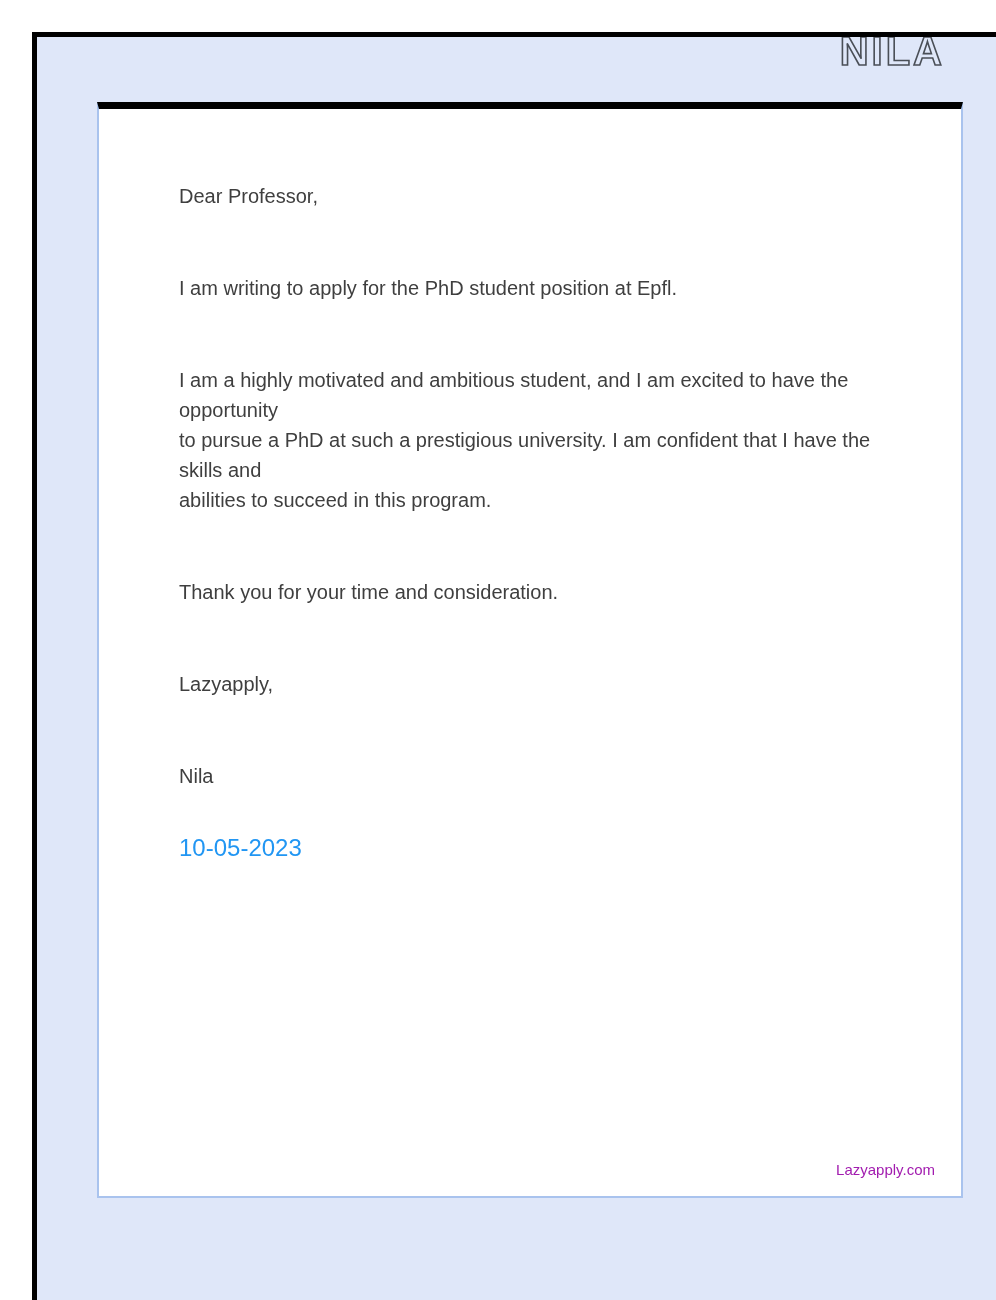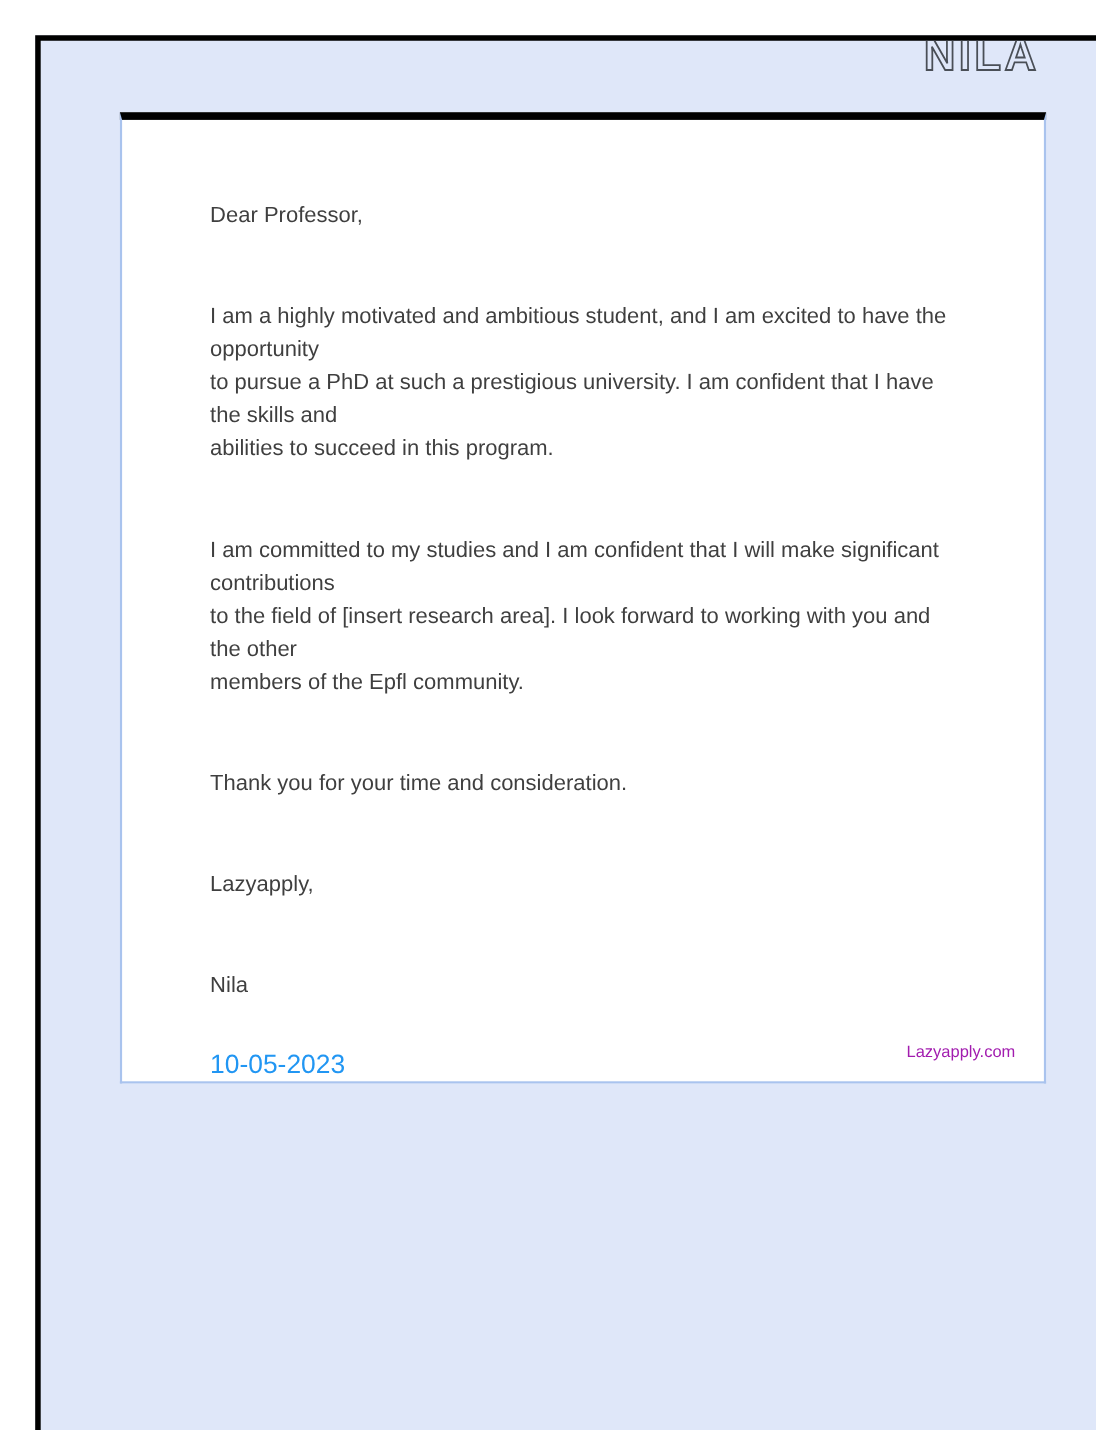--- a/index.html
+++ b/index.html
@@ -33,22 +33,22 @@
     font-weight: 600;
     line-height: 0.92;
     letter-spacing: 3px;
     color: rgba(255,255,255,0);
     -webkit-text-stroke: 1.6px #4a4f57;
     text-stroke: 1.6px #4a4f57;
     user-select: none;
   }
 
   .letter {
-    margin: 0 56px;
-    height: 883px;
+    margin: 0 44px;
+    height: 1096px;
     background: #ffffff;
     border: 2px solid #a9c3ee;
     border-top: 7px solid #000000;
     position: relative;
   }
 
   .letter-content {
     padding: 40px 48px 0 48px;
     color: #3f3f3f;
     font-size: 20px;
@@ -91,29 +91,27 @@
 
   <div class="header">
     <div class="logo">NILA</div>
   </div>
 
   <div class="letter">
     <div class="letter-content">
 
       <p>Dear Professor,</p>
 
+      <p>I am writing to apply for the PhD student position at Epfl.</p>
 
       <p>I am a highly motivated and ambitious student, and I am excited to have the opportunity
 to pursue a PhD at such a prestigious university. I am confident that I have the skills and
 abilities to succeed in this program.</p>
 
 
-      <p>I am committed to my studies and I am confident that I will make significant contributions
-to the field of [insert research area]. I look forward to working with you and the other
-members of the Epfl community.</p>
 
       <p>Thank you for your time and consideration.</p>
 
       <p>Lazyapply,</p>
 
       <p class="signature">Nila</p>
 
       <a class="date-link">10-05-2023</a>
 
     </div>

